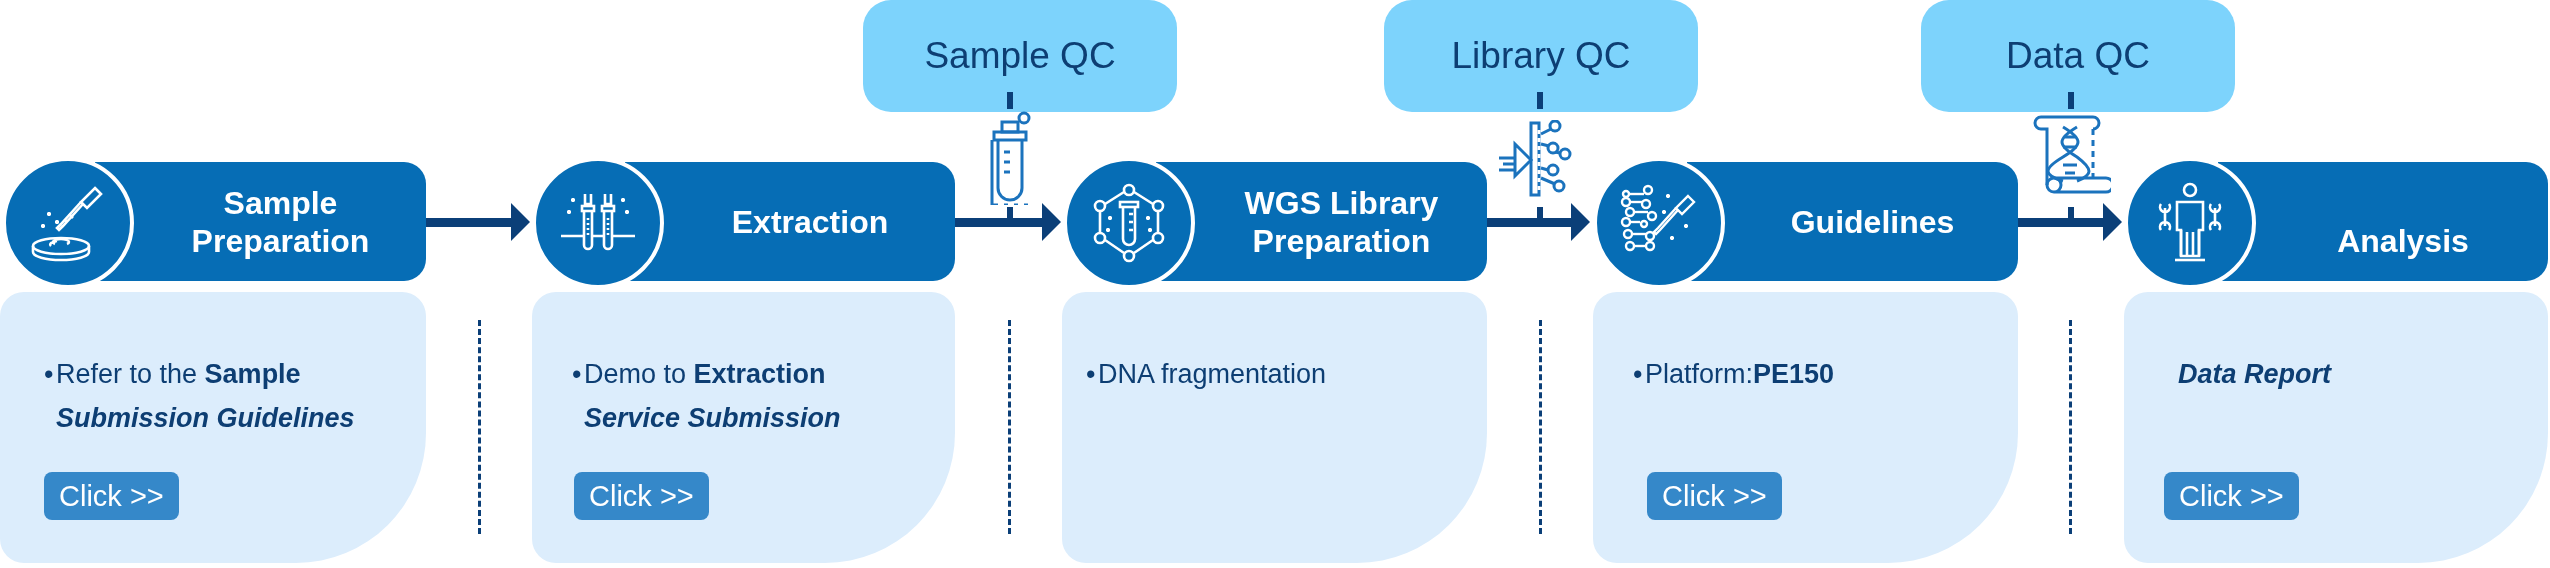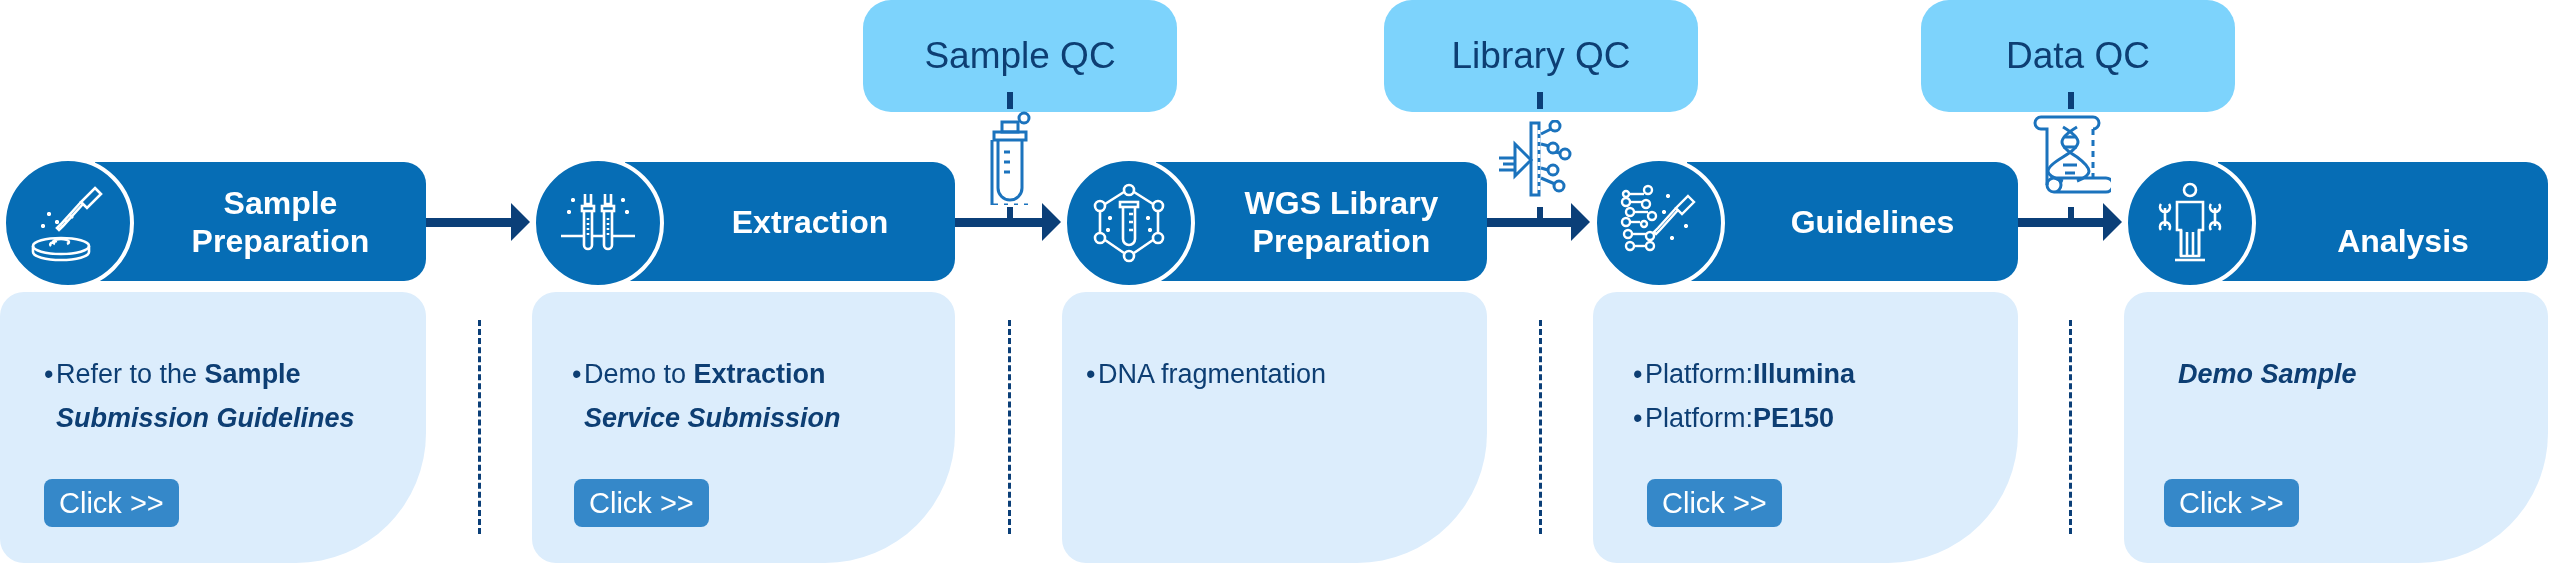--- a/index.html
+++ b/index.html
@@ -31,21 +31,21 @@
 
   
   .card { position: absolute; top: 292px; height: 271px; background: #dcedfc;
           border-radius: 24px 24px 130px 24px; color: #0d3e73; font-size: 27px; }
   .card-lines { position: absolute; left: 44px; top: 60px; line-height: 44px; }
   .card-lines b { font-weight: bold; }
   .bullet { display: inline-block; width: 12px; }
   .indent { padding-left: 12px; font-style: italic; }
   .click-btn { position: absolute; top: 180px; height: 48px; background: #3588c9; color: #fff;
                border-radius: 8px; font-size: 29px; display: flex; align-items: center;
-               padding: 0 15px; border: none; cursor: pointer; font-family: "Liberation Sans", sans-serif; margin-top: 7px; }
+               padding: 0 15px; border: none; cursor: pointer; font-family: "Liberation Sans", sans-serif; }
 
   .dash-line { position: absolute; top: 320px; height: 214px; width: 0;
                border-left: 3px dashed #0b3f78; }
 
   .qc-icon { position: absolute; }
 </style>
 </head>
 <body>
 
 <div class="qc-pill" style="left:863px">
@@ -217,29 +217,28 @@
 </div>
 
 <div class="card" style="left:1062px; width:425px">
   <div class="card-lines" style="left:24px">
     <div><span class="bullet">•</span><span>DNA fragmentation</span></div>
   </div>
 </div>
 
 <div class="card" style="left:1593px; width:425px">
   <div class="card-lines" style="left:40px">
-    <div><span class="bullet">•</span><span>Platform:</span><b>Illumina</b></div>
     <div><span class="bullet">•</span><span>Platform:</span><b>PE150</b></div>
   </div>
   <button class="click-btn" style="left:54px">Click &gt;&gt;</button>
 </div>
 
 <div class="card" style="left:2124px; width:424px">
   <div class="card-lines" style="left:42px">
-    <div class="indent"><b>Demo Sample</b></div>
+    <div class="indent"><b>Data Report</b></div>
   </div>
   <button class="click-btn" style="left:40px">Click &gt;&gt;</button>
 </div>
 
 <div class="dash-line" style="left:478px"></div>
 <div class="dash-line" style="left:1008px"></div>
 <div class="dash-line" style="left:1539px"></div>
 <div class="dash-line" style="left:2069px"></div>
 
 </body></html>

